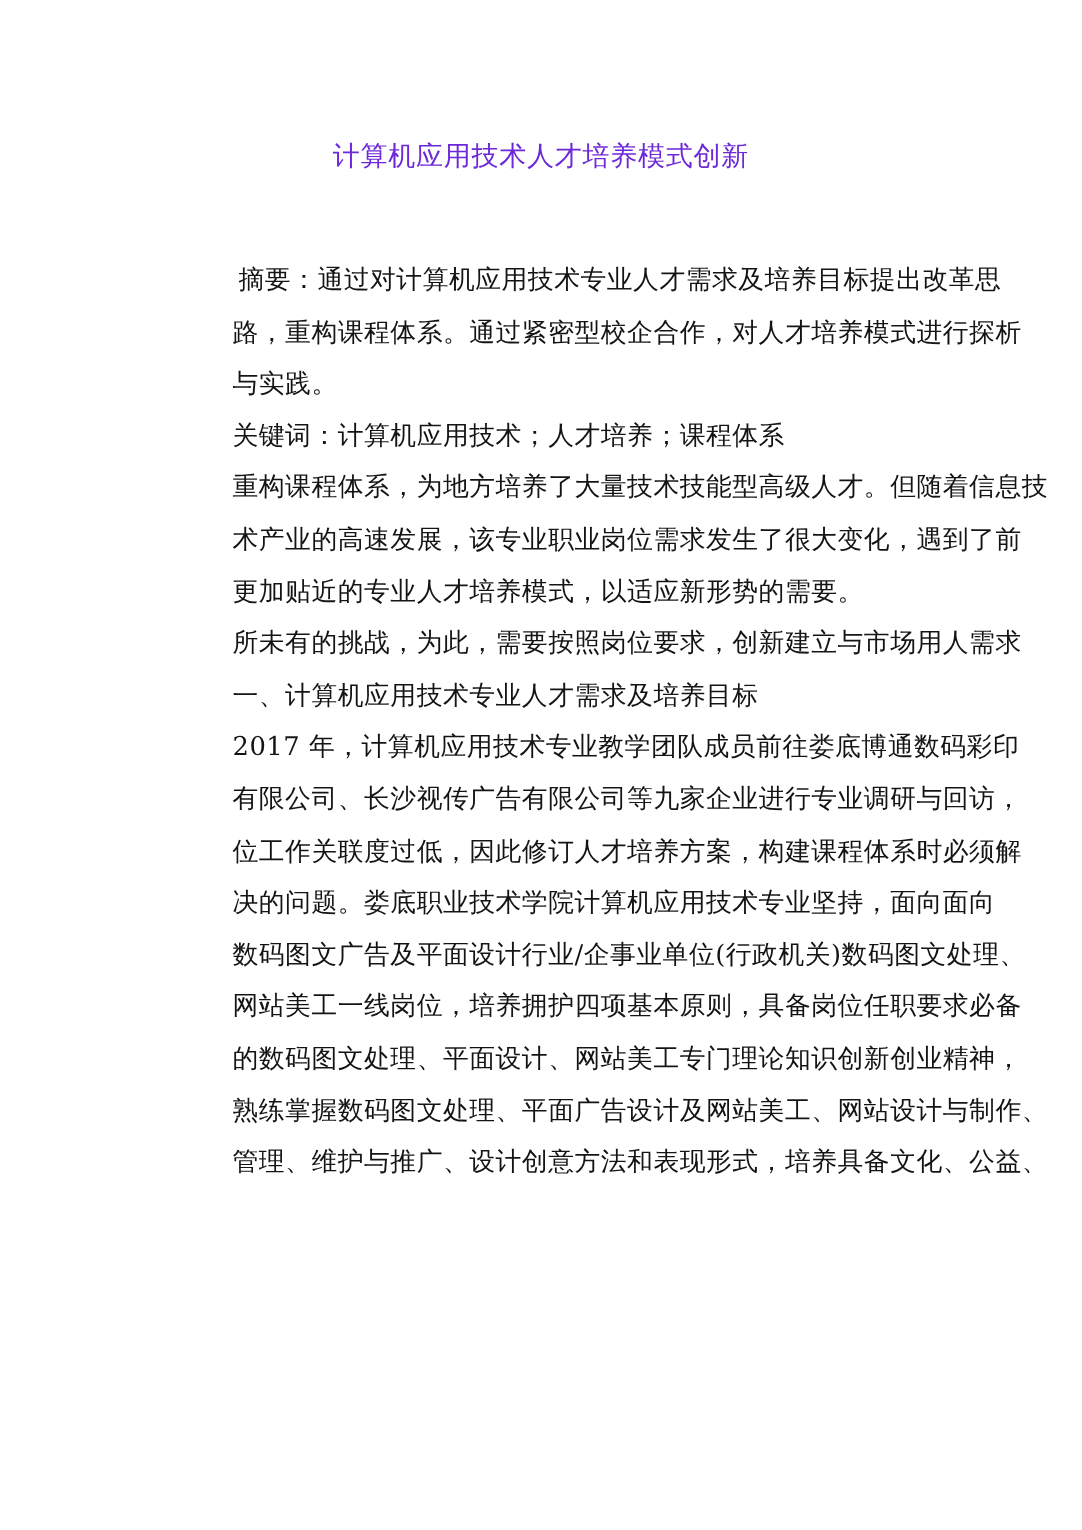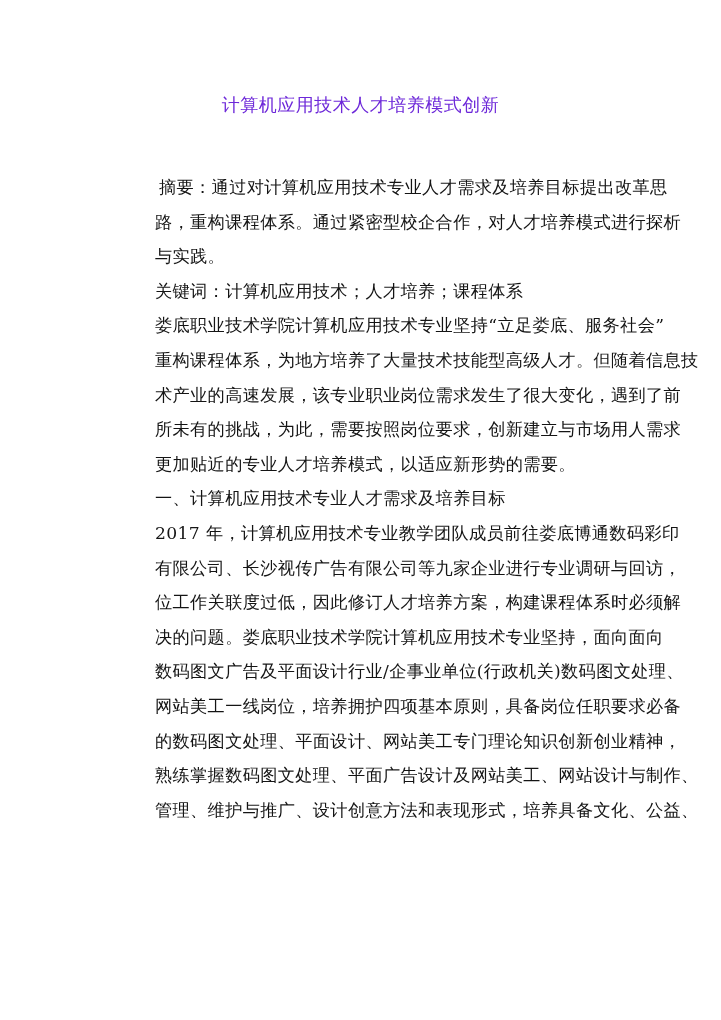--- a/index.html
+++ b/index.html
@@ -57,25 +57,24 @@
 <body>
 
 <div class="page">
   <div class="title">计算机应用技术人才培养模式创新</div>
 
   <div class="body-text">
     <span class="line indent"> 摘要：通过对计算机应用技术专业人才需求及培养目标提出改革思</span>
     <span class="line">路，重构课程体系。通过紧密型校企合作，对人才培养模式进行探析</span>
     <span class="line">与实践。</span>
     <span class="line">关键词：计算机应用技术；人才培养；课程体系</span>
-    <span class="line">娄底职业技术学院计算机应用技术专业坚持“立足娄底、服务社会”</span>
     <span class="line">重构课程体系，为地方培养了大量技术技能型高级人才。但随着信息技</span>
     <span class="line">术产业的高速发展，该专业职业岗位需求发生了很大变化，遇到了前</span>
+    <span class="line">更加贴近的专业人才培养模式，以适应新形势的需要。</span>
     <span class="line">所未有的挑战，为此，需要按照岗位要求，创新建立与市场用人需求</span>
-    <span class="line">更加贴近的专业人才培养模式，以适应新形势的需要。</span>
     <span class="line">一、计算机应用技术专业人才需求及培养目标</span>
     <span class="line">2017 年，计算机应用技术专业教学团队成员前往娄底博通数码彩印</span>
     <span class="line">有限公司、长沙视传广告有限公司等九家企业进行专业调研与回访，</span>
     <span class="line">位工作关联度过低，因此修订人才培养方案，构建课程体系时必须解</span>
     <span class="line">决的问题。娄底职业技术学院计算机应用技术专业坚持，面向面向</span>
     <span class="line">数码图文广告及平面设计行业/企事业单位(行政机关)数码图文处理、</span>
     <span class="line">网站美工一线岗位，培养拥护四项基本原则，具备岗位任职要求必备</span>
     <span class="line">的数码图文处理、平面设计、网站美工专门理论知识创新创业精神，</span>
     <span class="line">熟练掌握数码图文处理、平面广告设计及网站美工、网站设计与制作、</span>
     <span class="line">管理、维护与推广、设计创意方法和表现形式，培养具备文化、公益、</span>

